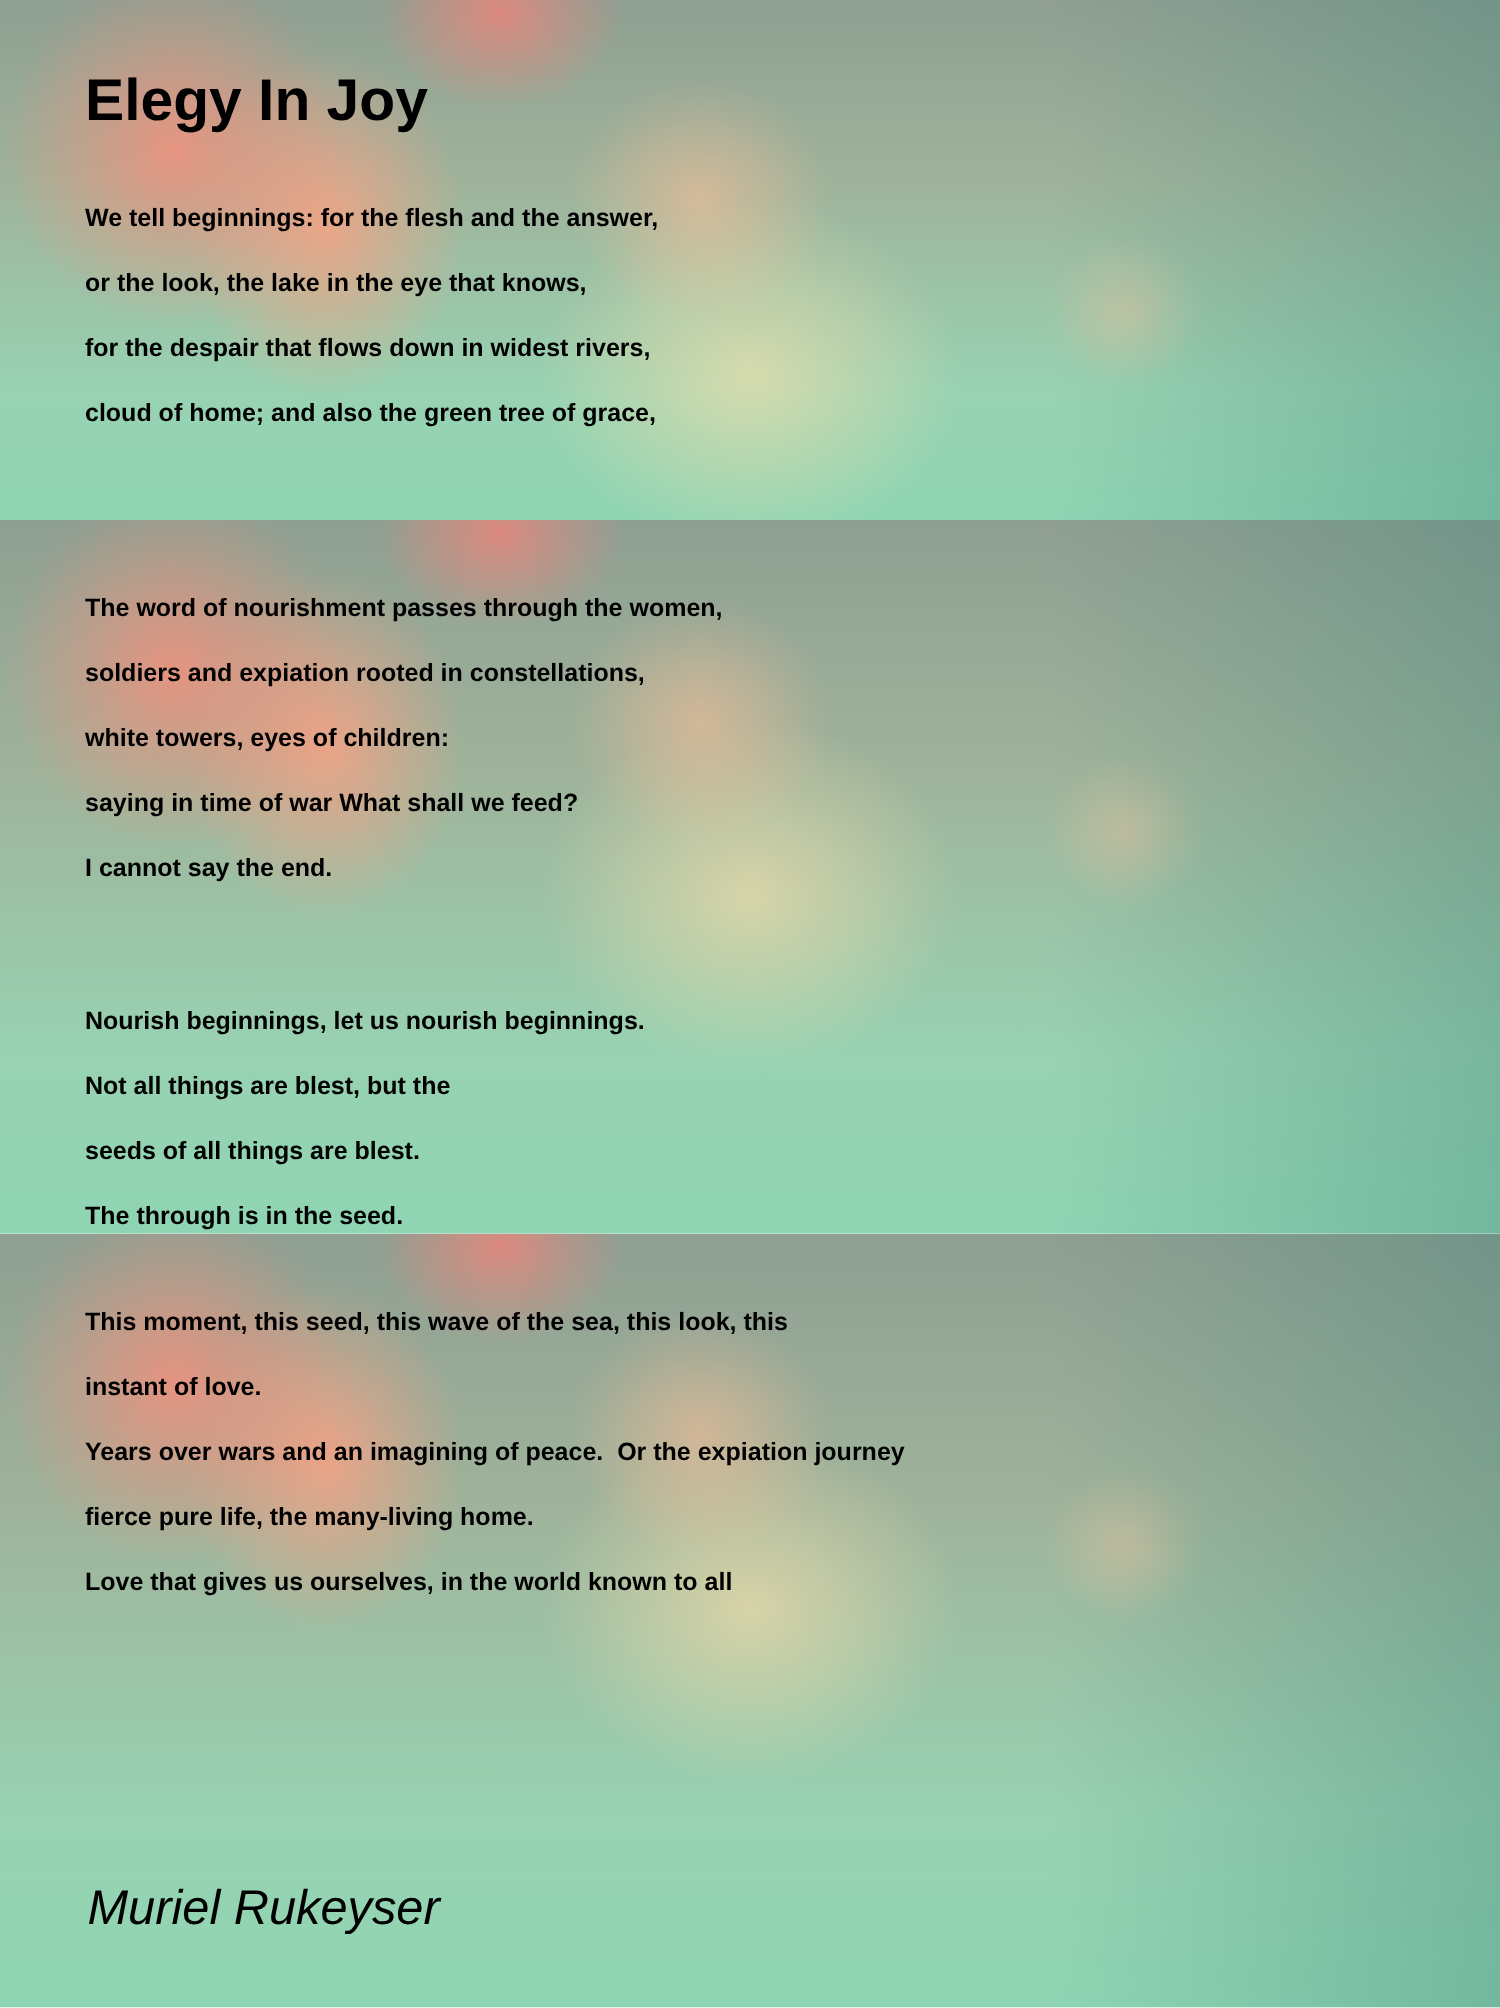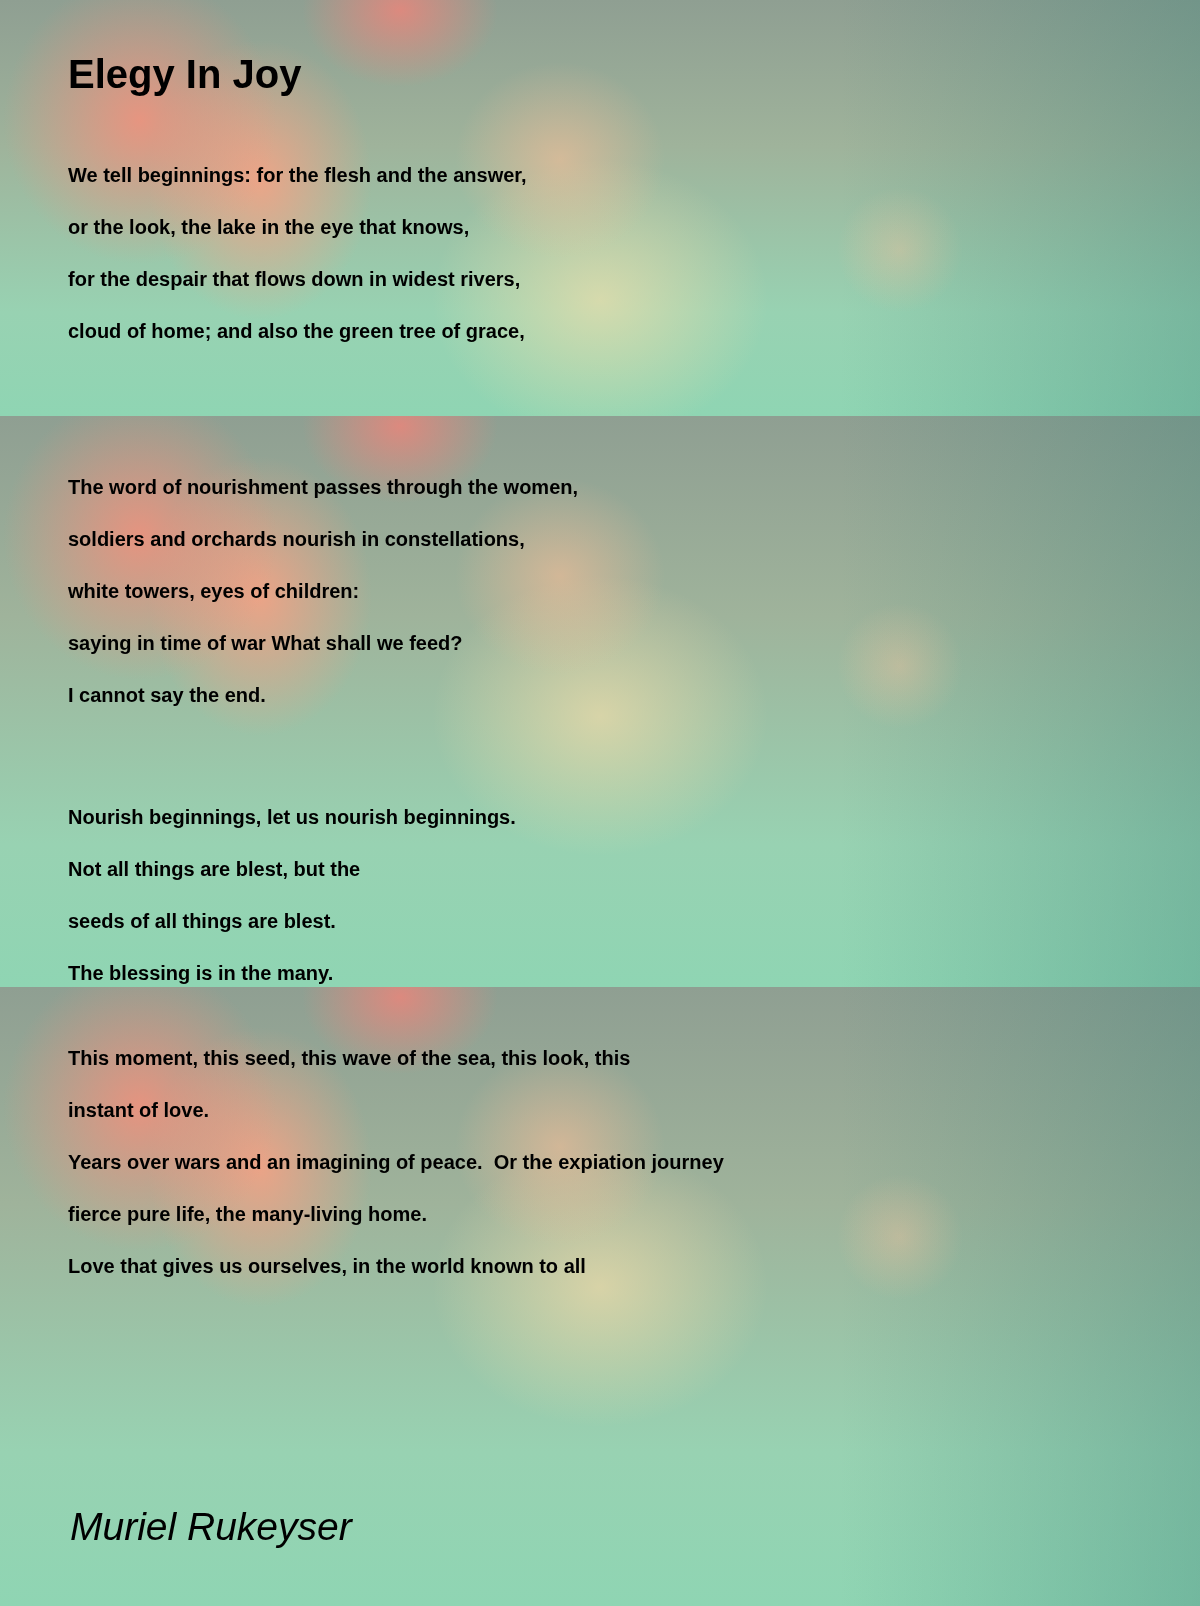--- a/index.html
+++ b/index.html
@@ -18,21 +18,21 @@
   }
   .band-bg::after {
     content:""; position:absolute; inset:0;
     background: linear-gradient(90deg, rgba(0,0,0,0) 0%, rgba(0,0,0,0) 70%, rgba(60,130,120,0.35) 100%);
   }
   .band1 { top:0; height:416px; }
   .band2 { top:416px; height:571px; }
   .band3 { top:987px; height:619px; }
   .title {
     position:absolute; left:68px; top:52px; margin:0;
-    font-size:40px; font-weight:bold; color:#000; white-space:nowrap;
+    font-size:47px; font-weight:bold; color:#000; white-space:nowrap;
   }
   .stanza { position:absolute; left:68px; margin:0; }
   .line {
     display:block; font-size:20px; font-weight:bold; color:#000;
     height:52px; line-height:52px; white-space:pre;
   }
   .author {
     position:absolute; left:70px; top:1505px;
     font-size:39px; font-style:italic; color:#000; white-space:nowrap;
   }
@@ -54,31 +54,31 @@
 
 <div class="stanza" style="top:149px;">
   <span class="line">We tell beginnings: for the flesh and the answer,</span>
   <span class="line">or the look, the lake in the eye that knows,</span>
   <span class="line">for the despair that flows down in widest rivers,</span>
   <span class="line">cloud of home; and also the green tree of grace,</span>
 </div>
 
 <div class="stanza" style="top:461px;">
   <span class="line">The word of nourishment passes through the women,</span>
-  <span class="line">soldiers and orchards nourish in constellations,</span>
+  <span class="line">soldiers and expiation rooted in constellations,</span>
   <span class="line">white towers, eyes of children:</span>
   <span class="line">saying in time of war What shall we feed?</span>
   <span class="line">I cannot say the end.</span>
 </div>
 
 <div class="stanza" style="top:791px;">
   <span class="line">Nourish beginnings, let us nourish beginnings.</span>
   <span class="line">Not all things are blest, but the</span>
   <span class="line">seeds of all things are blest.</span>
-  <span class="line">The blessing is in the many.</span>
+  <span class="line">The through is in the seed.</span>
 </div>
 
 <div class="stanza" style="top:1032px;">
   <span class="line">This moment, this seed, this wave of the sea, this look, this</span>
   <span class="line">instant of love.</span>
   <span class="line">Years over wars and an imagining of peace.  Or the expiation journey</span>
   <span class="line">fierce pure life, the many-living home.</span>
   <span class="line">Love that gives us ourselves, in the world known to all</span>
 </div>
 

